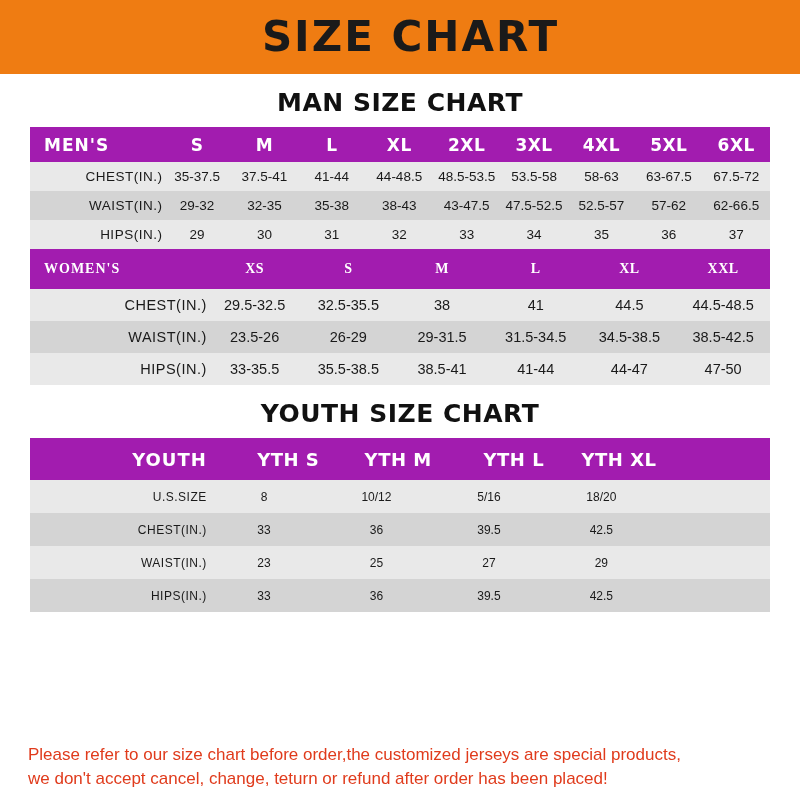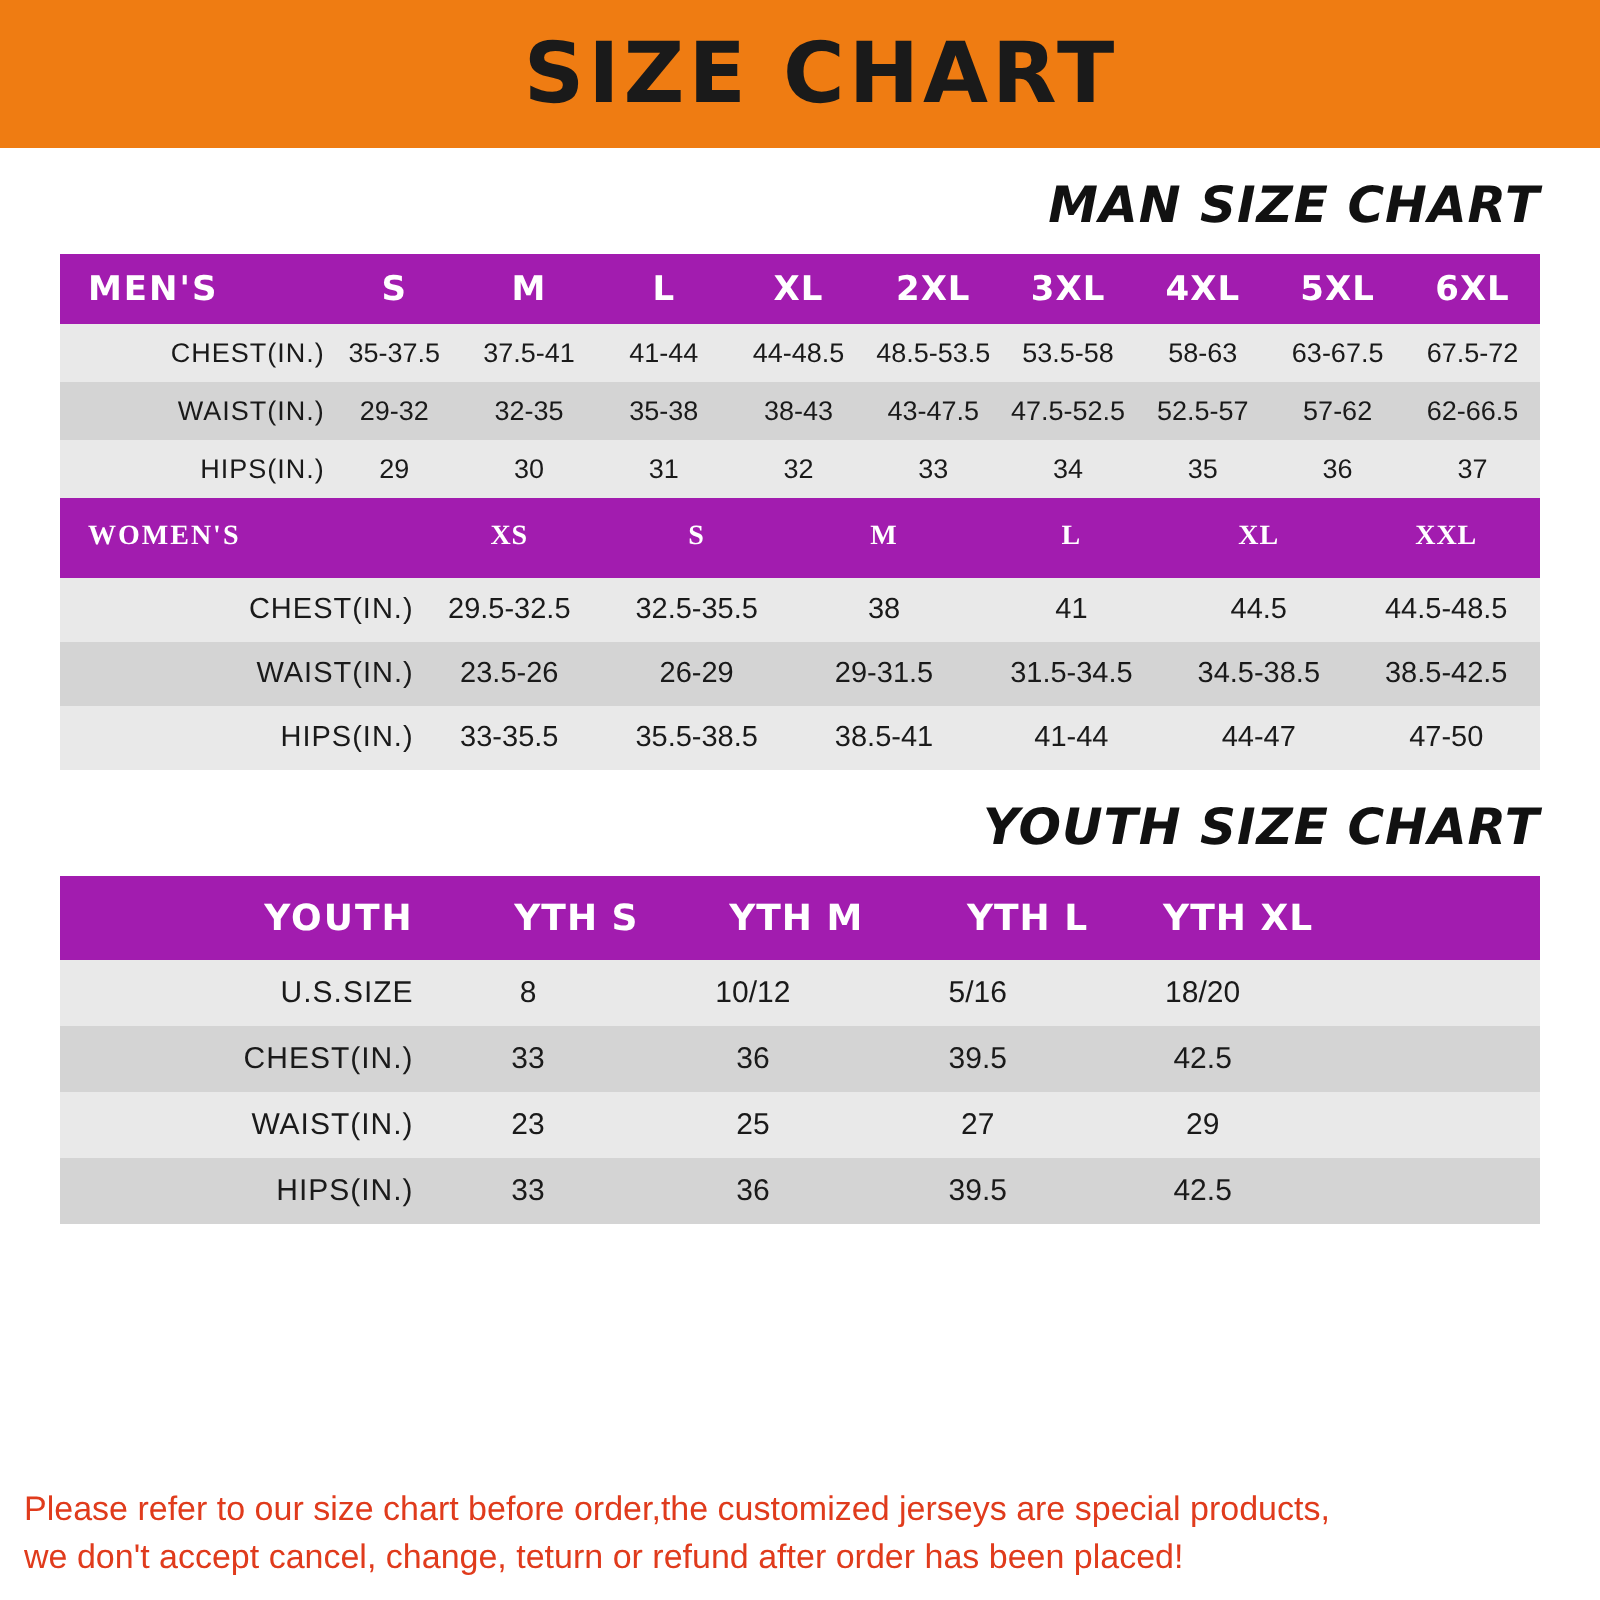--- a/index.html
+++ b/index.html
@@ -51,28 +51,27 @@
     color: #1a1a1a;
     text-align: center;
     line-height: 1;
     margin-left: 21px;
   }
   
   .section {
     padding: 0 30px;
   }
   .section-title {
-    text-align: right;
+    text-align: center;
     font-family: "DejaVu Sans", sans-serif;
     font-weight: bold;
     font-size: 25px;
     color: #111111;
     letter-spacing: 0.5px;
     margin: 14px 0 10px 0;
-    font-style: italic;
   }
   
   table.size-table {
     width: 100%;
     border-collapse: collapse;
     table-layout: fixed;
   }
   table.size-table td, table.size-table th {
     text-align: center;
     vertical-align: middle;
@@ -101,29 +100,29 @@
   tbody tr.row-light td { background: #e9e9e9; }
   tbody tr.row-dark td  { background: #d4d4d4; }
   tbody tr td.first-col {
     font-size: 13.5px;
     letter-spacing: 0.5px;
     text-align: right;
   }
   
   .women tbody tr td { font-size: 14.5px; height: 30px; }
   .women thead.head-row th { font-size: 14px; height: 38px; font-family: Liberation Serif, serif; }
-  .youth tbody tr td { font-size: 15px; height: 31px; }
+  .youth tbody tr td { font-size: 12px; height: 31px; }
   .youth thead.head-row th { font-size: 18px; height: 40px; text-align: right; }
   
   .footer-note {
     position: absolute;
     left: 0;
     right: 0;
     bottom: 8px;
-    padding: 0 12px;
+    padding: 0 28px;
     color: #e03b1c;
     font-family: "Liberation Sans", sans-serif;
     font-size: 17px;
     line-height: 1.45;
     text-align: left;
   }
   .footer-note div { white-space: nowrap; }
 </style>
 </head>
 <body>

